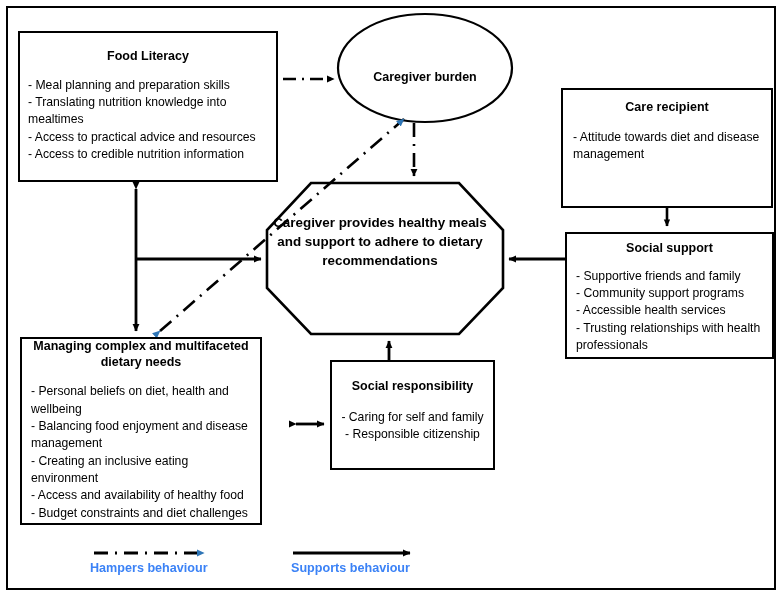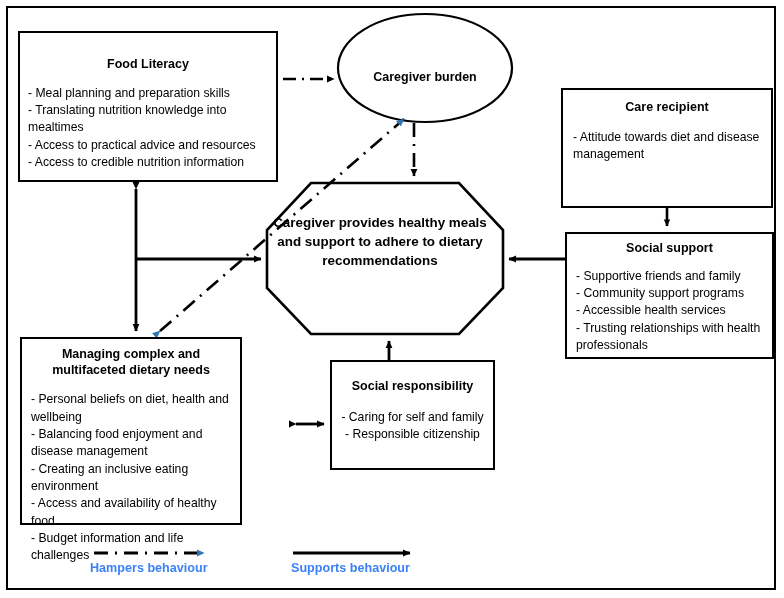--- a/index.html
+++ b/index.html
@@ -4,27 +4,27 @@
 <style>
   html,body{margin:0;padding:0;background:#ffffff;}
   body{font-family:"Liberation Sans",sans-serif;}
   #stage{position:relative;width:784px;height:598px;background:#fff;overflow:hidden;}
   #frame{position:absolute;left:6px;top:6px;width:770px;height:584px;border:2px solid #000;box-sizing:border-box;}
   svg#wires{position:absolute;left:0;top:0;width:784px;height:598px;pointer-events:none;}
   .node{position:absolute;box-sizing:border-box;border:2px solid #000;background:#fff;}
   .n-title{font-weight:bold;text-align:center;font-size:12.5px;color:#000;line-height:1.25;}
   .n-body{font-size:12.2px;color:#000;line-height:1.42;}
   .n-body div{white-space:normal;}
-  #food-literacy{left:18px;top:31px;width:260px;height:151px;padding:24px 8px 0 8px;}
+  #food-literacy{left:18px;top:31px;width:260px;height:151px;padding:16px 8px 0 8px;}
   #food-literacy .n-title{margin-bottom:12px;}
   #care-recipient{left:561px;top:88px;width:212px;height:120px;padding:10px 10px 0 10px;}
   #care-recipient .n-title{margin-bottom:13px;}
   #social-support{left:565px;top:232px;width:209px;height:127px;padding:7px 9px 0 9px;}
   #social-support .n-title{margin-bottom:11px;}
-  #dietary-needs{left:20px;top:337px;width:222px;height:188px;padding:8px 9px 0 9px;}
+  #dietary-needs{left:20px;top:337px;width:242px;height:188px;padding:0 9px 0 9px;}
   #dietary-needs .n-title{margin-bottom:13px;}
   #social-responsibility{left:330px;top:360px;width:165px;height:110px;padding:17px 8px 0 8px;}
   #social-responsibility .n-title{margin-bottom:14px;}
   #social-responsibility .n-body{text-align:center;}
   .shape-label{position:absolute;text-align:center;font-weight:bold;font-size:12.5px;color:#000;}
   #ellipse-label{left:336px;top:58px;width:178px;margin-top:12px;}
   #octagon-label{left:268px;top:213px;width:224px;font-size:13.4px;line-height:1.42;}
   .legend-label{position:absolute;font-weight:bold;font-size:12.6px;color:#3b82f6;}
   #legend-hampers{left:90px;top:561px;}
   #legend-supports{left:291px;top:561px;}
@@ -108,21 +108,21 @@
 
   <div class="shape-label" id="octagon-label">Caregiver provides healthy meals and support to adhere to dietary recommendations</div>
 
   <div class="node" id="dietary-needs">
     <div class="n-title">Managing complex and multifaceted dietary needs</div>
     <div class="n-body">
       <div>- Personal beliefs on diet, health and wellbeing</div>
       <div>- Balancing food enjoyment and disease management</div>
       <div>- Creating an inclusive eating environment</div>
       <div>- Access and availability of healthy food</div>
-      <div>- Budget information and life challenges</div>
+      <div>- Budget constraints and diet challenges</div>
     </div>
   </div>
 
   <div class="node" id="social-responsibility">
     <div class="n-title">Social responsibility</div>
     <div class="n-body">
       <div>- Caring for self and family</div>
       <div>- Responsible citizenship</div>
     </div>
   </div>

